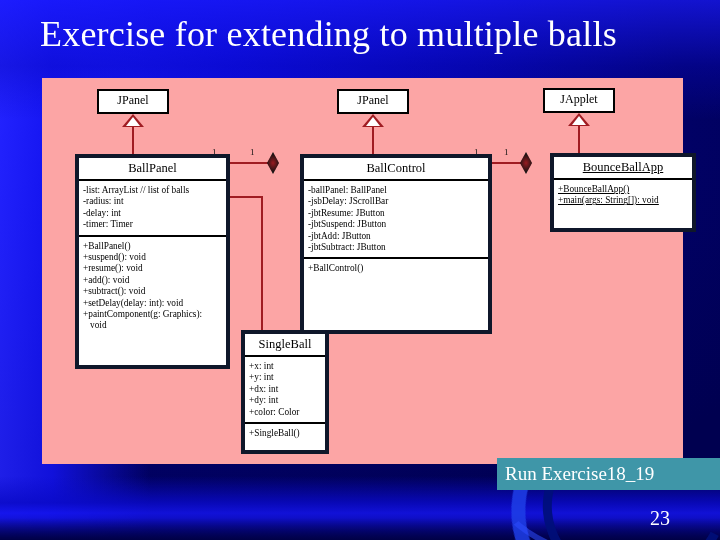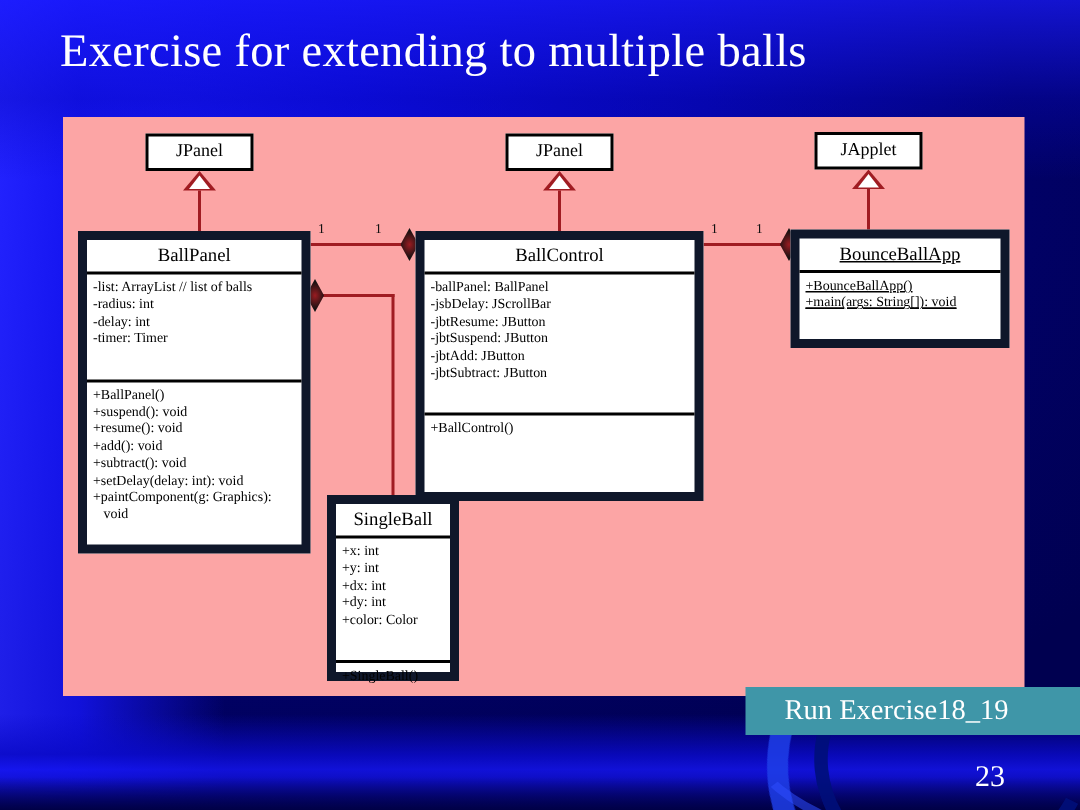--- a/index.html
+++ b/index.html
@@ -52,44 +52,44 @@
   .arc3{
     position:absolute;left:-8px;top:44px;width:250px;height:120px;
     border:6px solid #2e4dff;border-radius:50%;
     border-top-color:transparent;border-left-color:transparent;
     transform:rotate(8deg);opacity:.55;
   }
 
   
   #title{
     position:absolute;left:40px;top:14px;width:660px;
-    color:#ffffff;font-size:31px;line-height:40px;
+    color:#ffffff;font-size:36px;line-height:40px;
     font-family:"Liberation Serif",serif;
     letter-spacing:.2px;white-space:nowrap;
   }
 
   
   #panel{
     position:absolute;left:42px;top:78px;width:641px;height:386px;
     background:#fca5a5;
   }
   #diagram{position:absolute;inset:0;}
 
   
   .cls{
-    position:absolute;background:#fff;border:6px solid #0f172a;
-    box-sizing:border-box;z-index:6;
+    position:absolute;background:#fff;border:4px solid #0f172a;
+    box-sizing:border-box;z-index:6;margin-left:23px;
   }
   .cls .name{
     text-align:center;font-size:12.5px;line-height:14px;
     padding:3px 2px 4px;color:#000;
     font-family:"Liberation Serif",serif;
   }
   .cls .sep{height:0;border-top:2px solid #000;}
-  .cls .sec{padding:4px 3px 20px 4px;}
+  .cls .sec{padding:4px 3px 4px 4px;}
   .cls .sec div{
     font-size:9.3px;line-height:11.4px;color:#000;white-space:nowrap;
     font-family:"Liberation Serif",serif;
   }
   .cls .sec div.ind{padding-left:7px;}
   .cls .sec div.ul span{text-decoration:underline;}
 
   .small{
     position:absolute;background:#fff;border:2px solid #000;
     box-sizing:border-box;text-align:center;z-index:6;
@@ -126,21 +126,21 @@
     position:absolute;font-size:9px;line-height:9px;color:#111;z-index:6;
     font-family:"Liberation Serif",serif;
   }
 
   
   #runlink{
     position:absolute;left:497px;top:458px;width:223px;height:32px;
     background:#3f96a8;color:#ffffff;
     font-size:19px;line-height:32px;
     font-family:"Liberation Serif",serif;
-    padding-left:26px;box-sizing:border-box;white-space:nowrap;
+    padding-left:8px;box-sizing:border-box;white-space:nowrap;
     z-index:20;cursor:pointer;
   }
   #pageno{
     position:absolute;left:640px;top:510px;width:40px;
     color:#ffffff;font-size:20px;line-height:16px;text-align:center;
     font-family:"Liberation Serif",serif;z-index:20;
   }
 </style>
 </head>
 <body>

